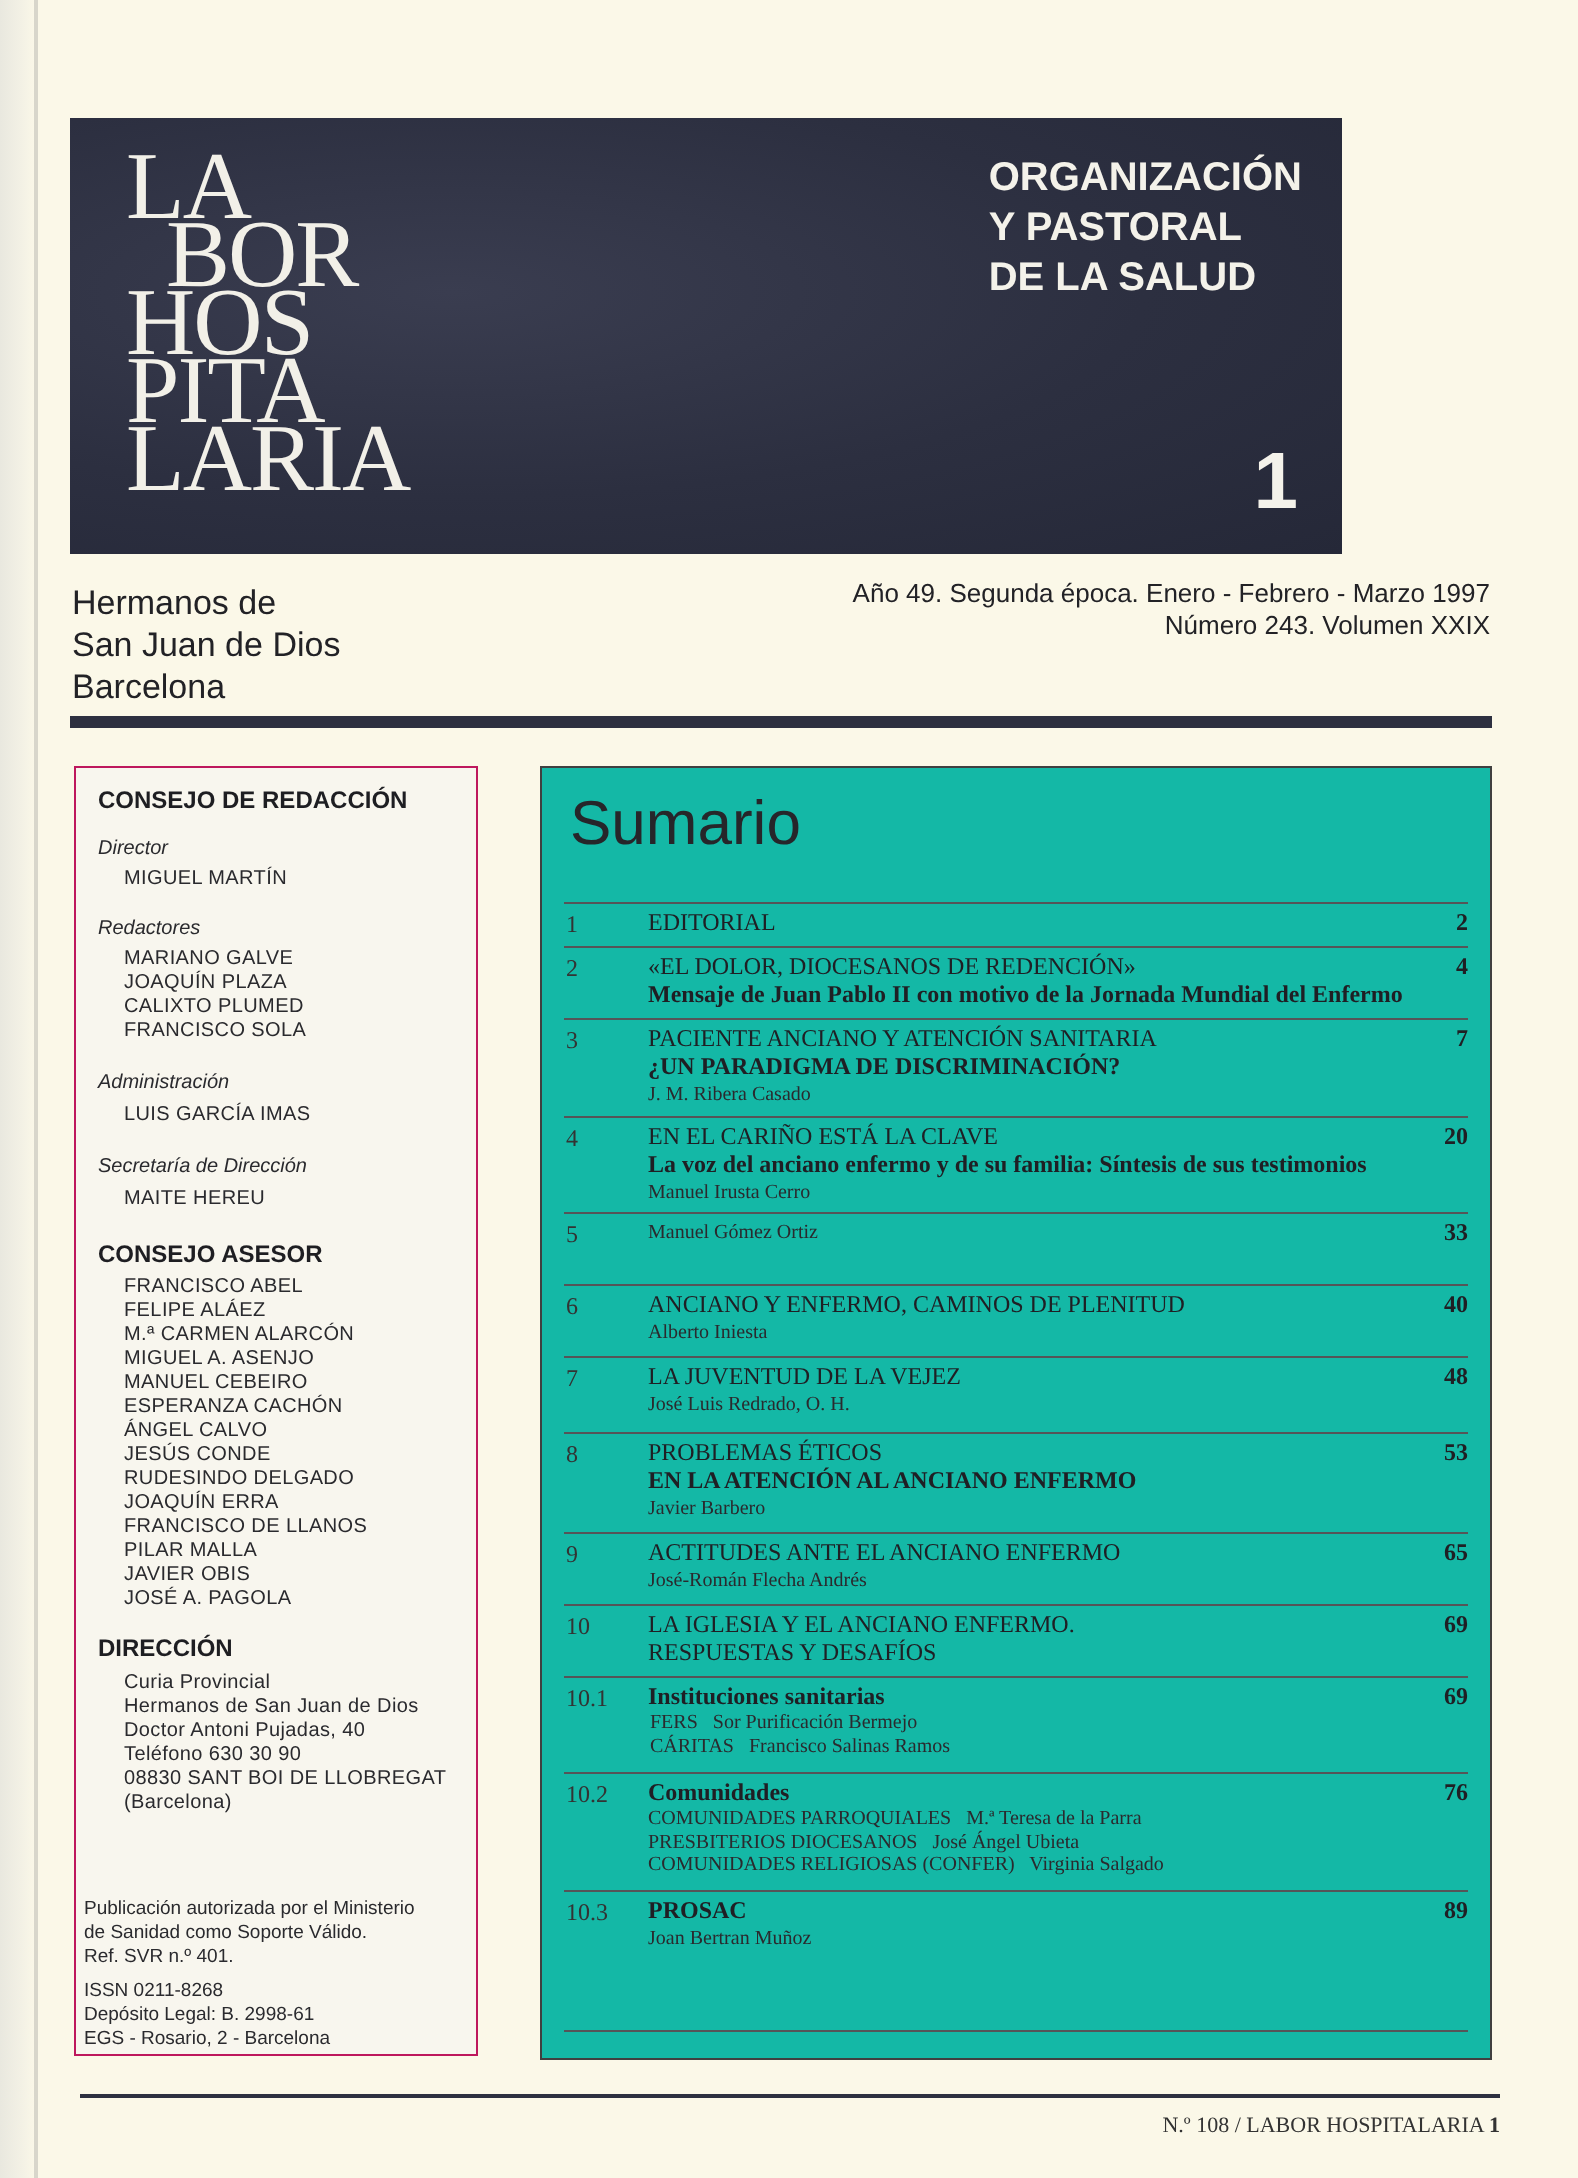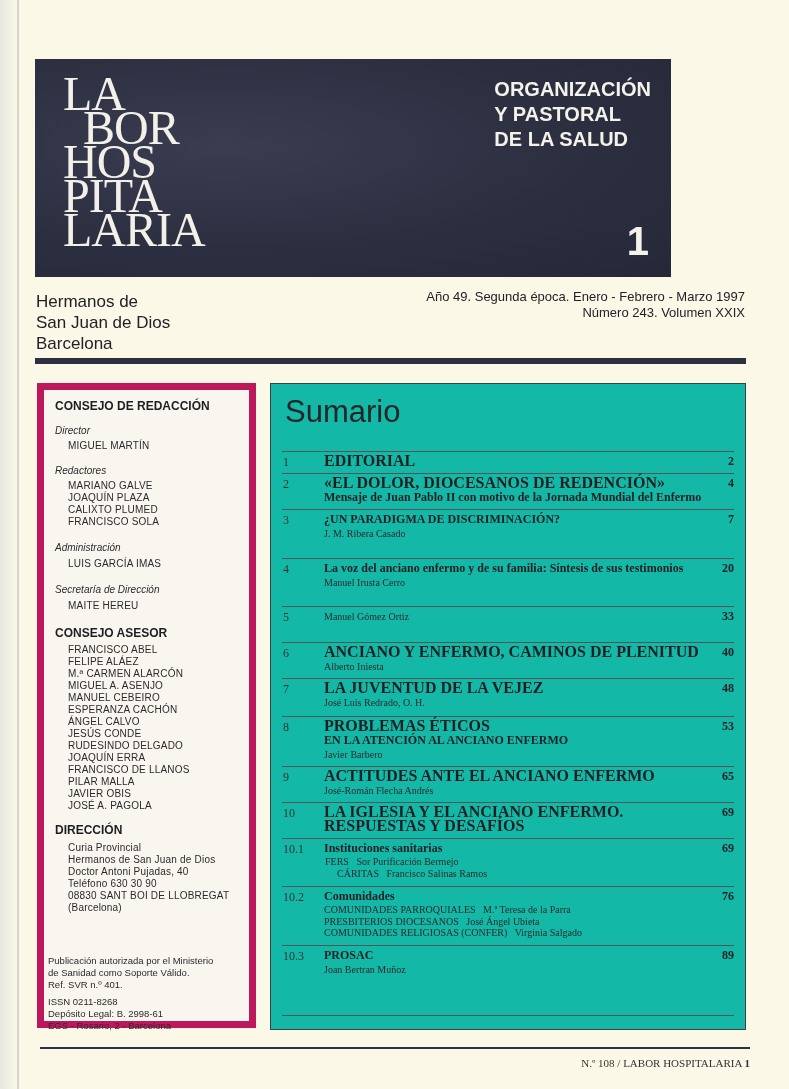--- a/index.html
+++ b/index.html
@@ -48,22 +48,22 @@
     position: absolute; right: 44px; top: 289px; text-align: right;
     font-size: 13px; line-height: 16px; color: #222226;
   }
   .thick-rule {
     position: absolute; left: 35px; top: 358px; width: 711px; height: 6px;
     background: #2d3040;
   }
 
   
   .left-box {
-    position: absolute; left: 37px; top: 383px; width: 219px; height: 645px;
-    border: 7px solid #be185d; background: #f8f6ee; box-sizing: border-box;
+    position: absolute; left: 37px; top: 383px; width: 202px; height: 645px;
+    border: 1px solid #be185d; background: #f8f6ee; box-sizing: border-box;
   }
   .sec-head { font-weight: bold; font-size: 12px; color: #1e1e22; margin-left: 11px; }
   .sub-head { font-style: italic; font-size: 10px; color: #2a2a2e; margin-left: 11px; }
   .name-line { font-size: 10px; line-height: 12px; color: #2a2a2e; margin-left: 24px; letter-spacing: 0.2px; }
   .lb-abs { position: absolute; left: 0; right: 0; }
   .small-print { font-size: 9.5px; line-height: 12px; color: #2a2a2e; margin-left: 4px; }
 
   
   .right-box {
     position: absolute; left: 270px; top: 383px; width: 476px; height: 647px;
@@ -73,21 +73,21 @@
     position: absolute; left: 14px; top: 10px; font-size: 31px; color: #26262a;
     font-family: "Liberation Sans", sans-serif;
   }
   .toc-row {
     position: absolute; left: 11px; right: 11px;
     border-top: 1px solid #555558;
     font-family: "Liberation Serif", serif; color: #1f1f24;
   }
   .toc-num { position: absolute; left: 1px; top: 3px; font-size: 12px; color: #333; }
   .toc-body { position: absolute; left: 42px; top: 2px; right: 20px; }
-  .toc-title { font-weight: bold; font-size: 16px; line-height: 14px; }
+  .toc-title { font-weight: normal; font-size: 12px; line-height: 14px; }
   .toc-sub { font-weight: bold; font-size: 12px; line-height: 14px; }
   .toc-author { font-size: 10px; line-height: 13px; color: #2a2a2e; margin-top: 1px; }
   .toc-entry { font-size: 10px; line-height: 11.5px; color: #2a2a2e; }
   .toc-page { position: absolute; right: 0; top: 2px; font-weight: bold; font-size: 12px; }
   .toc-last-rule { position: absolute; left: 11px; right: 11px; top: 631px; border-top: 1px solid #555558; }
 
   
   .footer-rule {
     position: absolute; left: 40px; top: 1047px; width: 710px; height: 2px; background: #2d3040;
   }
@@ -216,29 +216,31 @@
     <div class="toc-body">
       <div class="toc-title">«EL DOLOR, DIOCESANOS DE REDENCIÓN»</div>
       <div class="toc-sub">Mensaje de Juan Pablo II con motivo de la Jornada Mundial del Enfermo</div>
     </div>
     <span class="toc-page">4</span>
   </div>
 
   <div class="toc-row" style="top:125px; height:48px;">
     <span class="toc-num">3</span>
     <div class="toc-body">
+      <div class="toc-title">PACIENTE ANCIANO Y ATENCIÓN SANITARIA</div>
       <div class="toc-sub">¿UN PARADIGMA DE DISCRIMINACIÓN?</div>
       <div class="toc-author">J. M. Ribera Casado</div>
     </div>
     <span class="toc-page">7</span>
   </div>
 
   <div class="toc-row" style="top:174px; height:48px;">
     <span class="toc-num">4</span>
     <div class="toc-body">
+      <div class="toc-title">EN EL CARIÑO ESTÁ LA CLAVE</div>
       <div class="toc-sub">La voz del anciano enfermo y de su familia: Síntesis de sus testimonios</div>
       <div class="toc-author">Manuel Irusta Cerro</div>
     </div>
     <span class="toc-page">20</span>
   </div>
 
   <div class="toc-row" style="top:222px; height:34px;">
     <span class="toc-num">5</span>
     <div class="toc-body">
       <div class="toc-author">Manuel Gómez Ortiz</div>
@@ -291,21 +293,21 @@
     </div>
     <span class="toc-page">69</span>
   </div>
 
   <div class="toc-row" style="top:454px; height:48px;">
     <span class="toc-num">10.1</span>
     <div class="toc-body">
       <div class="toc-sub">Instituciones sanitarias</div>
       <div style="padding-left:1px; margin-top:1px;">
         <div class="toc-entry" style="white-space:pre;">FERS   Sor Purificación Bermejo</div>
-        <div class="toc-entry" style="white-space:pre;margin-left:12px;">CÁRITAS   Francisco Salinas Ramos</div>
+        <div class="toc-entry" style="white-space:pre;">CÁRITAS   Francisco Salinas Ramos</div>
       </div>
     </div>
     <span class="toc-page">69</span>
   </div>
 
   <div class="toc-row" style="top:502px; height:58px;">
     <span class="toc-num">10.2</span>
     <div class="toc-body">
       <div class="toc-sub">Comunidades</div>
       <div style="margin-top:1px;">

